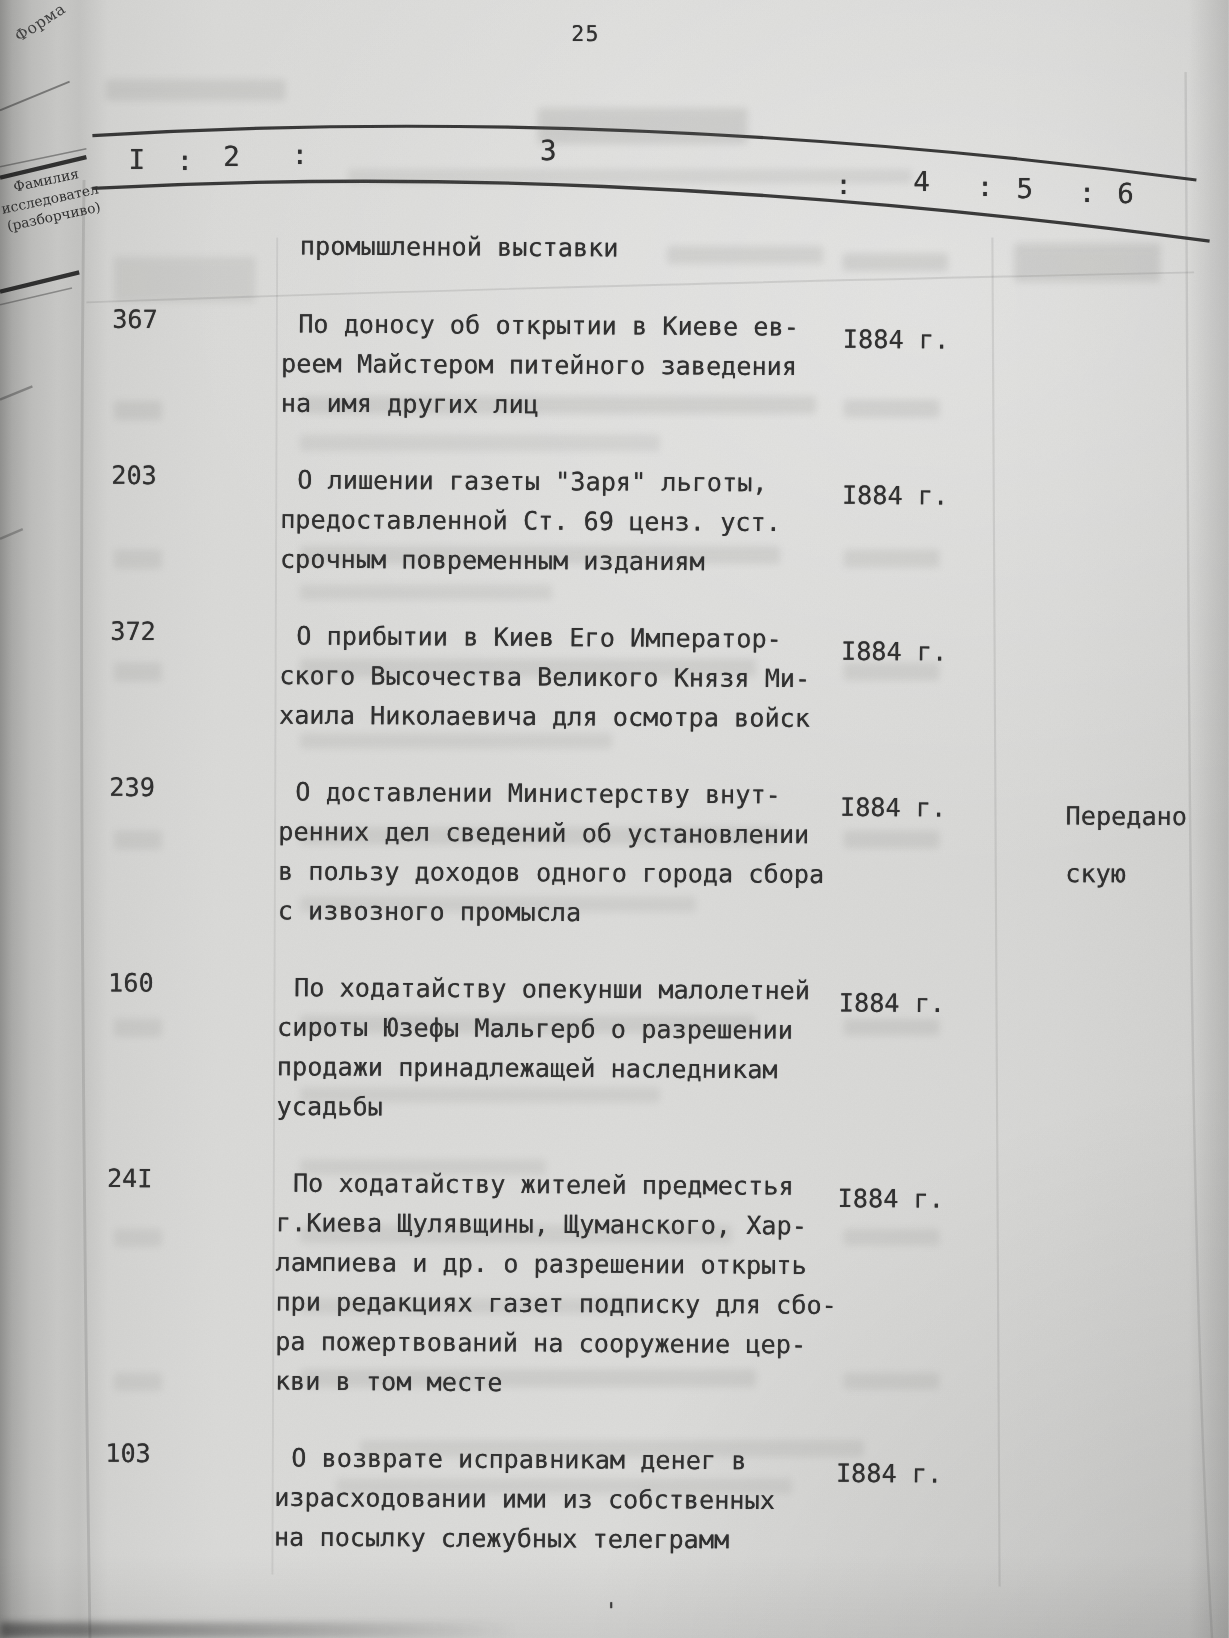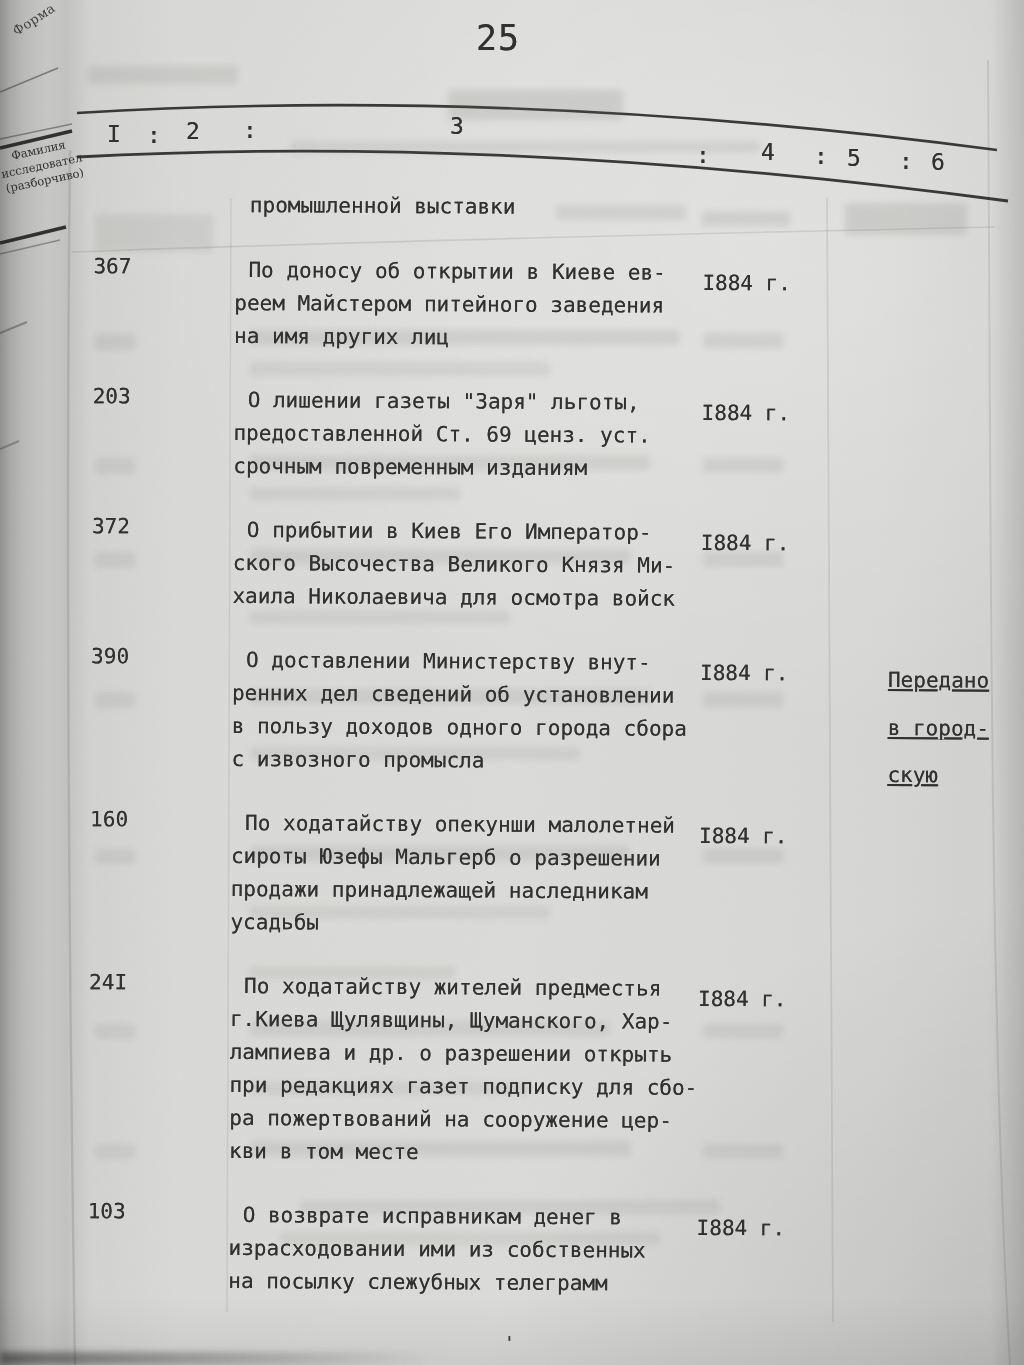--- a/index.html
+++ b/index.html
@@ -21,39 +21,39 @@
     position:absolute;top:0;right:0;width:34px;height:100%;
     background:linear-gradient(90deg, rgba(0,0,0,0), rgba(0,0,0,.06) 55%, rgba(0,0,0,.10));
   }
   .bottom-wedge{
     position:absolute;left:0;bottom:0;width:430px;height:13px;
     background:linear-gradient(90deg, rgba(20,20,20,.5), rgba(20,20,20,0));
     filter:blur(3px);
   }
   
   .typed{color:#2e2e2e;text-shadow:0 0 .6px rgba(30,30,30,.75);}
-  .page-number{position:absolute;left:476px;top:18px;font-size:35px;letter-spacing:1px;}
+  .page-number{position:absolute;left:476px;top:18px;font-size:18px;letter-spacing:1px;}
   .stray-mark{position:absolute;left:504px;top:1332px;font-size:18px;color:#3a3a3a;}
   
   .hnum{position:absolute;font-size:23px;}
   
   .table{
     position:absolute;left:65px;top:188px;width:945px;
     transform:rotate(.35deg);transform-origin:0 0;
     font-size:21px;
   }
   .carryover{margin-left:185px;line-height:33px;margin-bottom:32px;white-space:nowrap;}
   .entry{position:relative;margin-bottom:31px;}
   .entry .num{position:absolute;left:29px;top:1px;}
   .entry .lines{margin-left:170px;width:510px;}
   .entry .line{line-height:33px;white-space:nowrap;}
   .entry .lines .line:first-child{text-indent:14px;}
   .entry .date{position:absolute;left:638px;top:14px;white-space:nowrap;}
   .entry .note{position:absolute;left:826px;top:9px;width:120px;}
-  .entry .note .line{line-height:47.5px;white-space:nowrap;text-decoration:underline;}
+  .entry .note .line{line-height:47.5px;white-space:nowrap;}
   
   .form-label{
     position:absolute;left:10px;top:26px;
     font-family:"DejaVu Serif",serif;font-size:13px;color:#3c3c3c;
     transform:rotate(-33deg);transform-origin:0 0;letter-spacing:.5px;
   }
   .researcher-label{
     position:absolute;left:-14px;top:154px;width:104px;
     font-family:"DejaVu Serif",serif;font-size:11.5px;line-height:15.5px;color:#2c2c2c;
     transform:rotate(-12deg);transform-origin:0 0;text-align:center;
@@ -183,31 +183,30 @@
     <div class="lines">
           <div class="line">О прибытии в Киев Его Император-</div>
           <div class="line">ского Высочества Великого Князя Ми-</div>
           <div class="line">хаила Николаевича для осмотра войск</div>
         </div>
     <span class="date">I884 г.</span>
     <div class="note"></div>
   </div>
 
   <div class="entry">
-    <span class="num">390</span>
+    <span class="num">239</span>
     <div class="lines">
           <div class="line">О доставлении Министерству внут-</div>
           <div class="line">ренних дел сведений об установлении</div>
           <div class="line">в пользу доходов одного города сбора</div>
           <div class="line">с извозного промысла</div>
         </div>
     <span class="date">I884 г.</span>
     <div class="note">
           <div class="line">Передано</div>
-          <div class="line">в город-</div>
           <div class="line">скую</div>
         </div>
   </div>
 
   <div class="entry">
     <span class="num">160</span>
     <div class="lines">
           <div class="line">По ходатайству опекунши малолетней</div>
           <div class="line">сироты Юзефы Мальгерб о разрешении</div>
           <div class="line">продажи принадлежащей наследникам</div>

